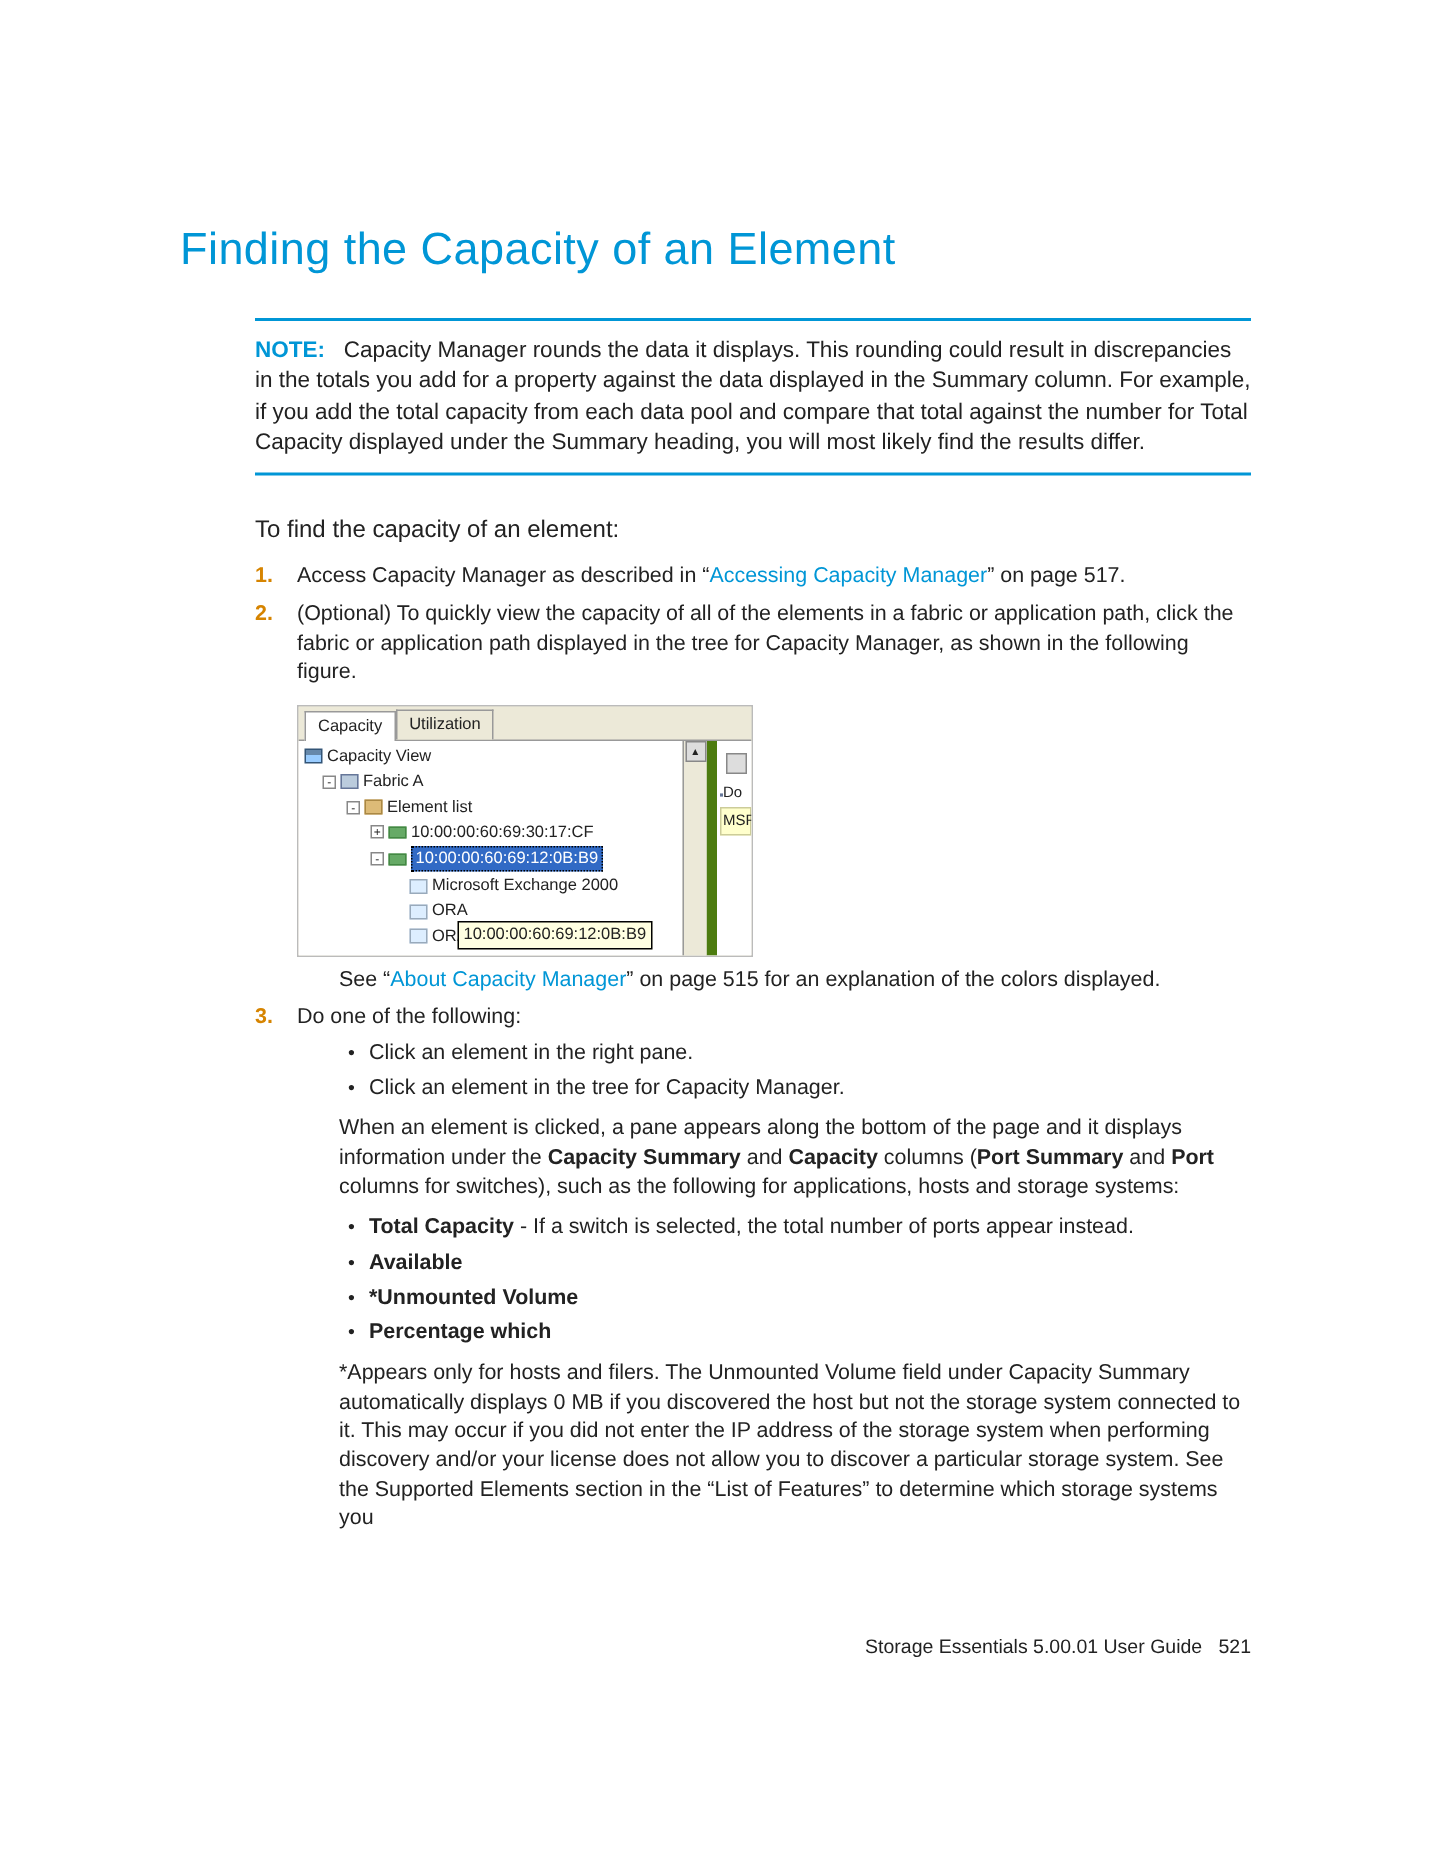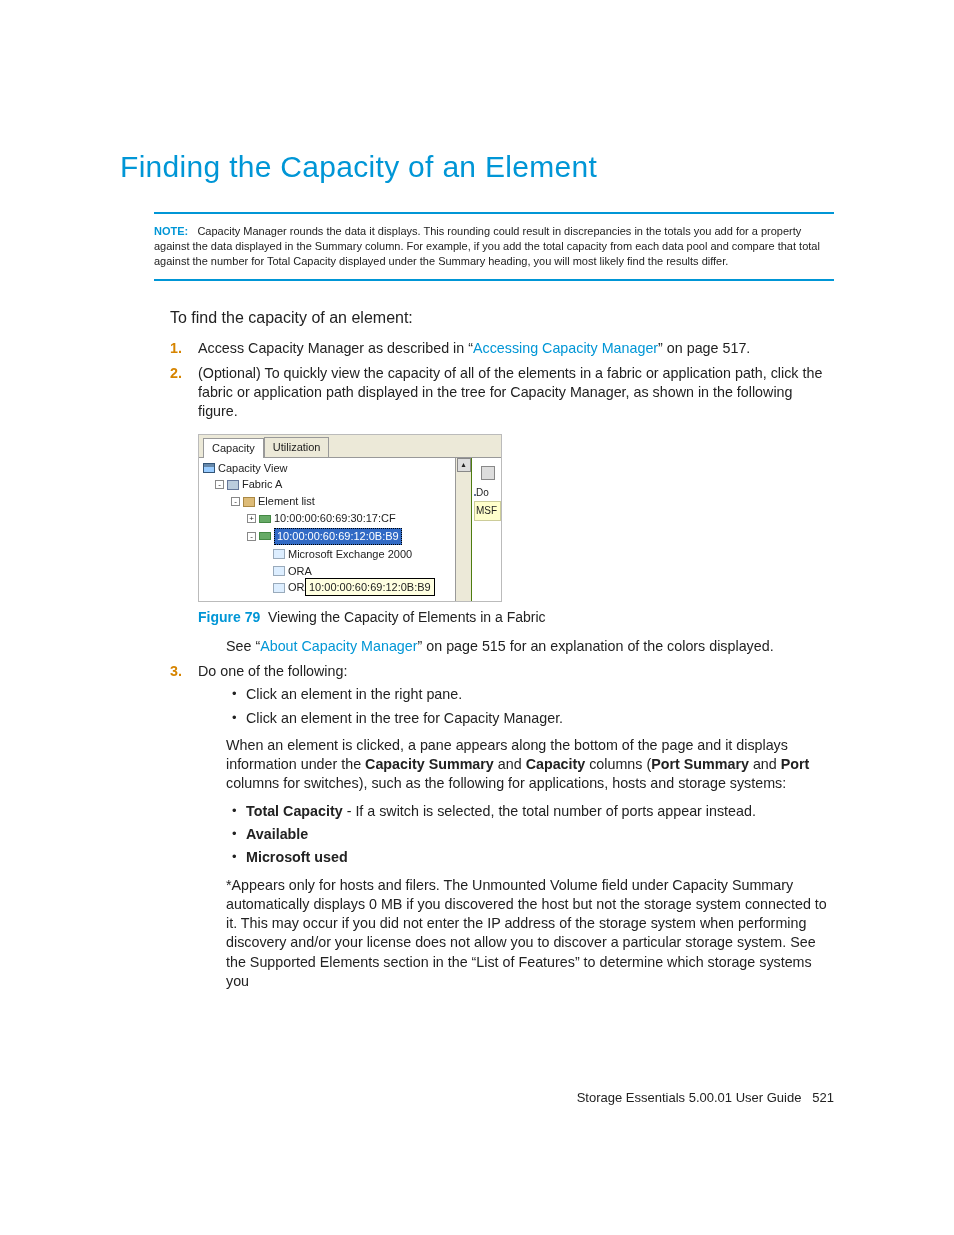--- a/index.html
+++ b/index.html
@@ -16,25 +16,25 @@
   }
   h1 {
     font-family: "Futura", "Century Gothic", Arial, sans-serif;
     font-weight: 300;
     font-size: 30px;
     color: #0096d6;
     margin-bottom: 28px;
     letter-spacing: 0.3px;
   }
   .note-block {
-    margin-left: 34px;
+    margin-left: 50px;
     border-top: 2px solid #0096d6;
     border-bottom: 2px solid #0096d6;
     padding: 10px 0 10px 0;
-    font-size: 11px;
+    font-size: 15px;
     line-height: 1.35;
     margin-bottom: 28px;
   }
   .note-label {
     color: #0096d6;
     font-weight: bold;
   }
   .intro {
     margin-left: 50px;
     font-size: 16px;
@@ -98,21 +98,21 @@
     background: #fff;
     padding: 2px;
     overflow: hidden;
     position: relative;
   }
   .scroll { width: 16px; background: #ece9d8; border-left: 1px solid #999; position: relative; }
   .scroll-btn { width: 14px; height: 14px; background: #ddd; border: 1px solid #888; margin: 0 auto; font-size: 8px; text-align: center; line-height: 12px; }
   .rightfrag {
     width: 30px;
     background: #fff;
-    border-left: 1px solid #4d7c0f;
+    border-left: 7px solid #4d7c0f;
     font-size: 10px;
     padding: 4px 0 0 2px;
     overflow: hidden;
   }
   .rightfrag .ico { width:14px; height:14px; display:block; margin:4px auto; border:1px solid #888; background:#ddd;}
   .treeitem {
     white-space: nowrap;
     padding: 1px 0;
     display: flex;
     align-items: center;
@@ -251,24 +251,20 @@
             </div>
             <div class="rightfrag">
               <span class="ico"></span>
               <div style="margin-top:6px;"><span class="ticon domain" style="display:inline-block;"></span><span>Do</span></div>
               <div style="background:#ffffcc; border:1px solid #cc9; margin-top:2px; padding:2px 1px;">MSF</div>
             </div>
           </div>
         </div>
       </div>
 
-      <p class="fig-caption">
-        <span class="fig-label">Figure 79</span>
-        &nbsp;<span>Viewing the Capacity of Elements in a Fabric</span>
-      </p>
 
       <p class="indented-p">
         <span>See “</span><a class="xref" href="#">About Capacity Manager</a><span>” on page 515 for an explanation of the colors displayed.</span>
       </p>
     </li>
 
     <li>
       <span class="step-num">3.</span>
       <span>Do one of the following:</span>
 
@@ -279,21 +275,22 @@
 
       <p class="subpara">
         <span>When an element is clicked, a pane appears along the bottom of the page and it displays information under the </span><span class="bold-run">Capacity Summary</span><span> and </span><span class="bold-run">Capacity</span><span> columns (</span><span class="bold-run">Port Summary</span><span> and </span><span class="bold-run">Port</span><span> columns for switches), such as the following for applications, hosts and storage systems:</span>
       </p>
 
       <ul class="bullets">
         <li>
           <span class="bold-run">Total Capacity</span><span> - If a switch is selected, the total number of ports appear instead.</span>
         </li>
         <li><span class="bold-run">Available</span></li>
-        <li><span class="bold-run">Microsoft used</span></li>
+        <li><span class="bold-run">*Unmounted Volume</span></li>
+        <li><span class="bold-run">Percentage which</span></li>
       </ul>
 
       <p class="subpara">*Appears only for hosts and filers. The Unmounted Volume field under Capacity Summary automatically displays 0 MB if you discovered the host but not the storage system connected to it. This may occur if you did not enter the IP address of the storage system when performing discovery and/or your license does not allow you to discover a particular storage system. See the Supported Elements section in the “List of Features” to determine which storage systems you</p>
     </li>
 
   </ol>
 
 </div>
 
 <div class="footer">

